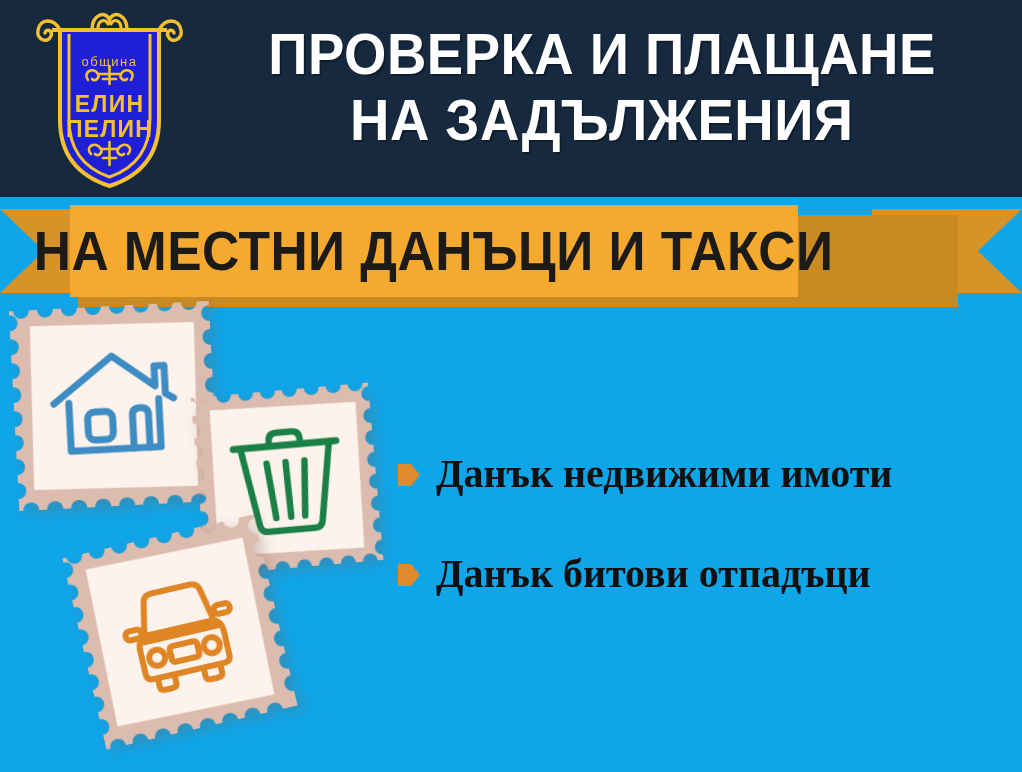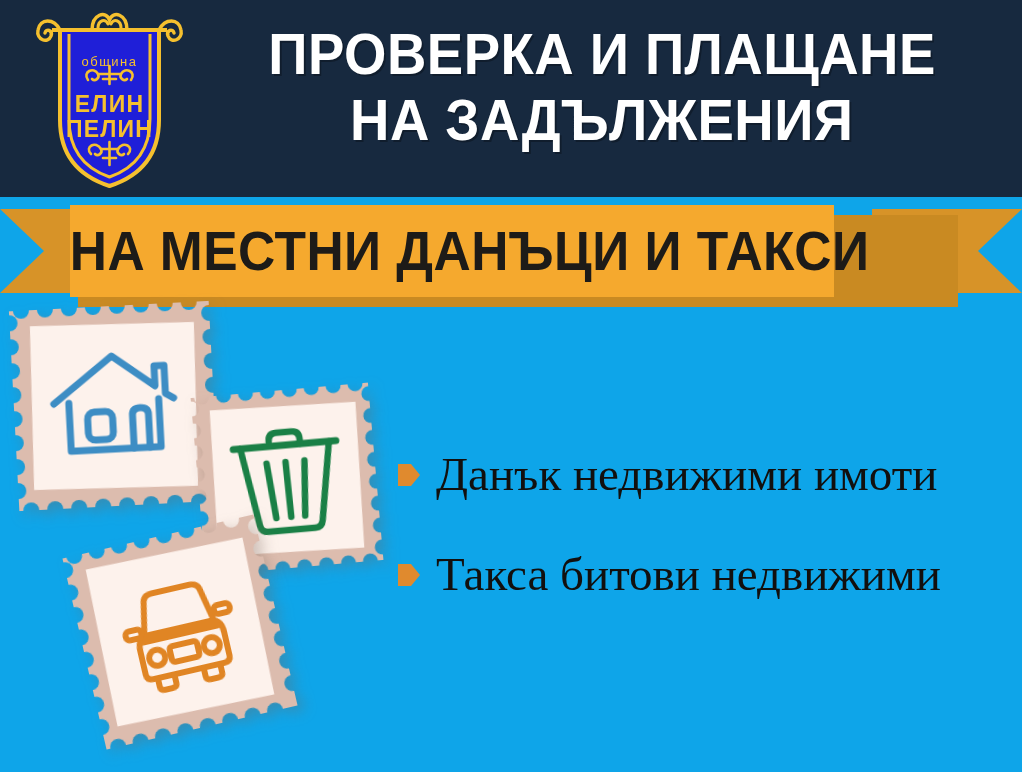--- a/index.html
+++ b/index.html
@@ -70,21 +70,21 @@
   }
   .ribbon-shadow{
     position:absolute;left:78px;top:18px;
     width:880px;height:92px;
     background:#c98a22;
   }
   .ribbon-main{
     position:absolute;left:70px;top:8px;
     width:728px;height:92px;
     background:#f5a92e;
-    display:flex;align-items:center;justify-content:center;padding-left:36px;
+    display:flex;align-items:center;justify-content:center;
   }
   .ribbon-text{
     color:#1d1b18;
     font-family:"Liberation Sans", sans-serif;
     font-weight:700;
     font-size:56px;
     line-height:58px;
     letter-spacing:0.5px;
     transform:scaleX(0.92);
     white-space:nowrap;
@@ -112,24 +112,25 @@
   }
   .bullet{
     width:22px;height:26px;
     flex:0 0 22px;
     margin-right:16px;
     margin-top:2px;
   }
   .bullet svg{display:block;width:22px;height:26px;}
   .list-label{
     font-family:"Liberation Serif", serif;
-    font-size:47px;
+    font-size:40px;
     line-height:48px;
     color:#12100e;
     white-space:nowrap;
+    font-weight:bold;
   }
 </style>
 </head>
 <body>
 
 <div class="poster">
 
   <div class="header">
 
     <div class="crest">
@@ -370,18 +371,18 @@
       </span>
       <span class="list-label">Данък недвижими имоти</span>
     </div>
 
     <div class="list-item">
       <span class="bullet">
         <svg viewBox="0 0 22 26" xmlns="http://www.w3.org/2000/svg">
           <path d="M0 2 L13 2 L22 13 L13 24 L0 24 Z" fill="#e08a2e"></path>
         </svg>
       </span>
-      <span class="list-label">Такса битови недвижими</span>
+      <span class="list-label">Данък битови отпадъци</span>
     </div>
 
   </div>
 
 </div>
 
 </body></html>

